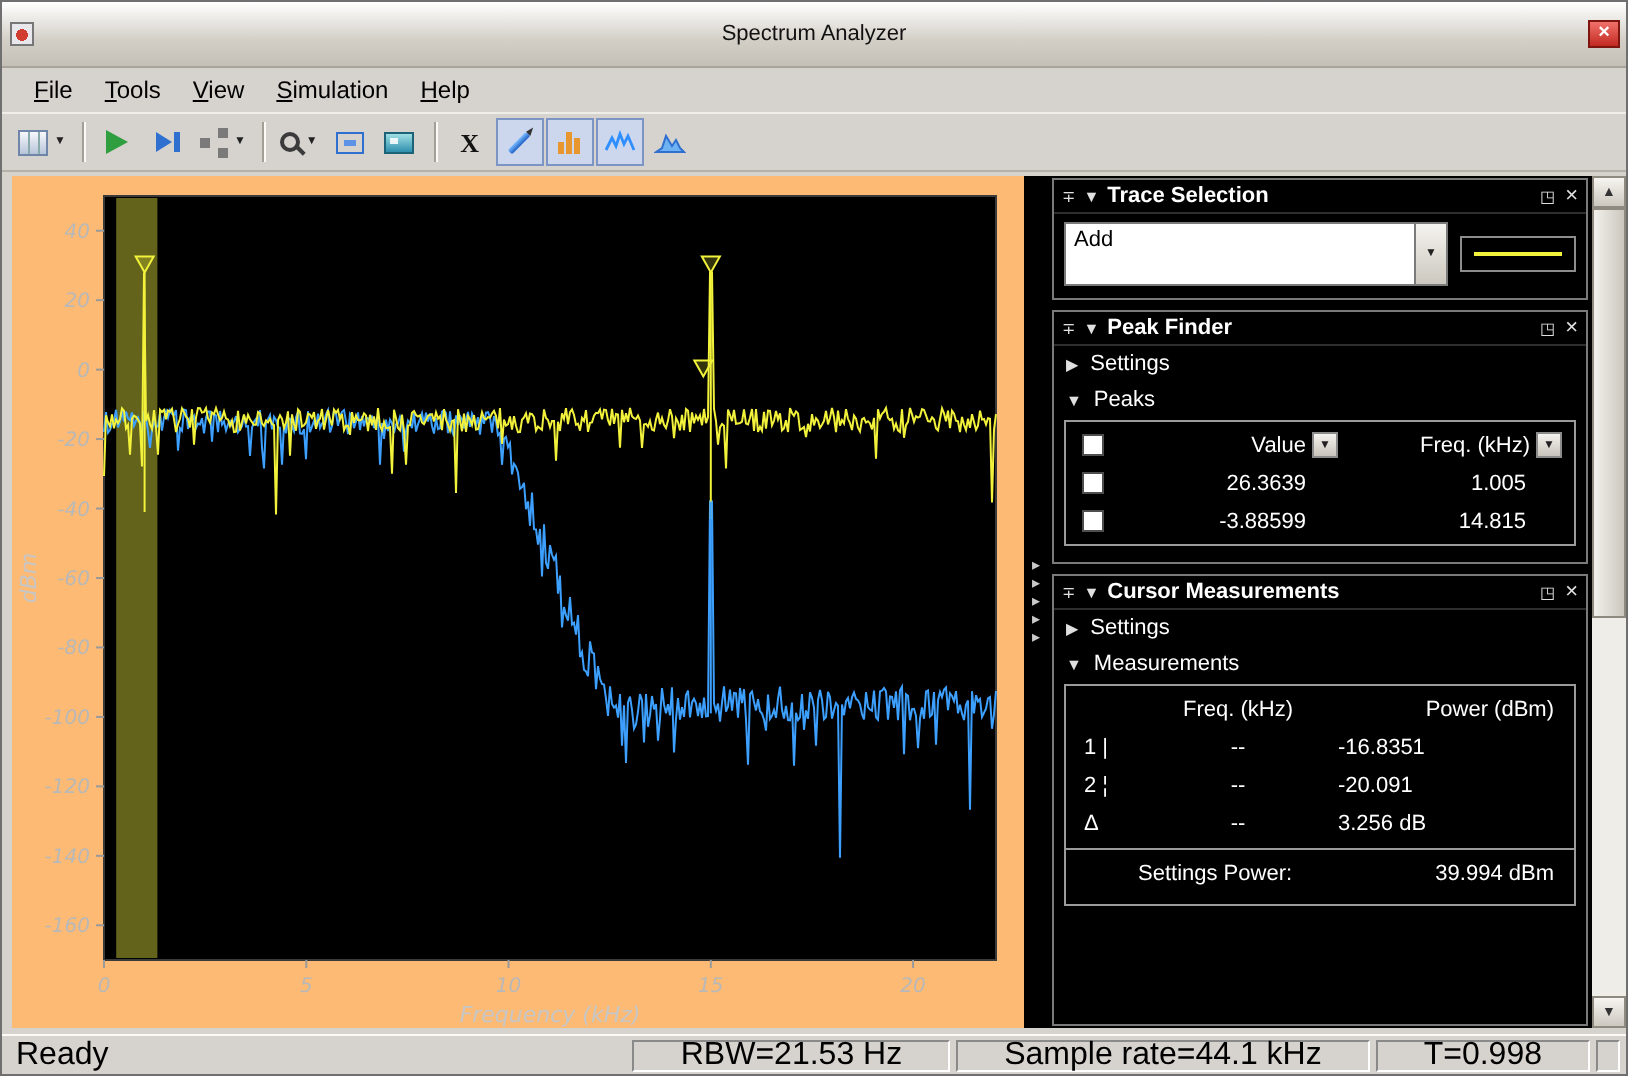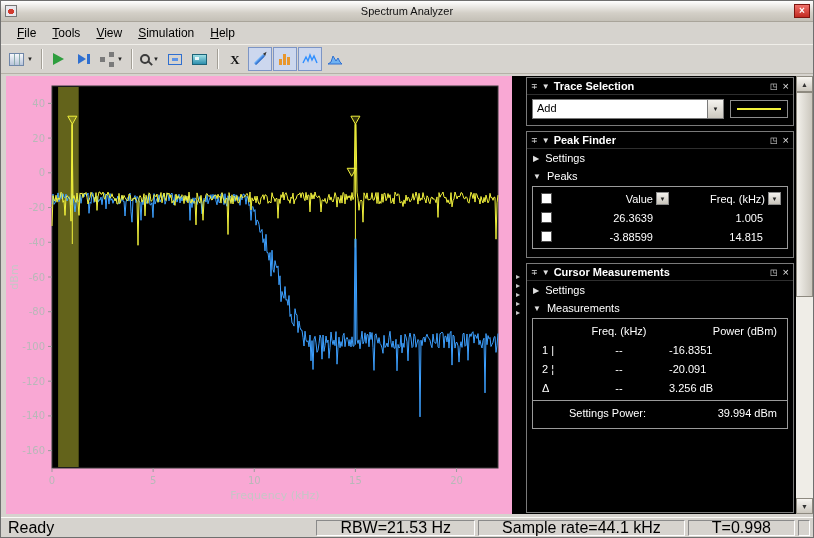--- a/index.html
+++ b/index.html
@@ -1,21 +1,21 @@
 <!DOCTYPE html>
 <html><head>
 <meta charset="utf-8">
 <style>
   * { margin:0; padding:0; box-sizing:border-box; }
   body { background:#9a9a9a; font-family:"Liberation Sans", sans-serif; }
   .window { width:814px; height:538px; border:1px solid #6f6f6f; background:#d6d3ce;
             display:flex; flex-direction:column; position:relative; }
 
   
-  .titlebar { height:21px; background:linear-gradient(#ffffff,#d3cfc7 60%,#c4c0b7);
+  .titlebar { height:33px; background:linear-gradient(#ffffff,#d3cfc7 60%,#c4c0b7);
               display:flex; align-items:center; position:relative; border-bottom:1px solid #a9a49a; flex:none;}
   .app-icon { width:12px; height:12px; margin-left:4px; z-index:1; border:1px solid #777;
               background:radial-gradient(circle at 50% 55%, #d23b2f 0 3px, #e8e8ec 3px); }
   .win-title { position:absolute; left:0; right:0; text-align:center; font-size:11px; color:#111; }
   .close-btn { margin-left:auto; margin-right:3px; width:16px; height:14px; z-index:1;
                background:linear-gradient(#f0716a,#c22a21); border:1px solid #7e150f;
                color:#fff; font-size:10px; font-weight:bold; line-height:12px; text-align:center; cursor:default; }
 
   
   .menubar { height:22px; display:flex; align-items:center; padding-left:8px; font-size:12px; flex:none; }
@@ -50,36 +50,36 @@
   .ic-pen { width:13px; height:3px; border-radius:1px; transform:rotate(-45deg);
             background:linear-gradient(#7cbcff,#1d5fc4); position:relative; }
   .ic-pen::after { content:""; position:absolute; right:-4px; top:0; width:0; height:0;
                    border-left:4px solid #333; border-top:1px solid transparent; border-bottom:2px solid transparent; }
   .ic-bars { display:flex; align-items:flex-end; gap:1px; }
   .ic-bars span { width:3px; background:#e8972e; display:block; }
   .ic-bars .b1{height:6px}.ic-bars .b2{height:11px}.ic-bars .b3{height:8px}
 
   
   .content { flex:1; min-height:0; display:flex; padding:2px 0 3px 5px; background:#d6d3ce; }
-  .plot-area { flex:1; background:#f9a8d4; overflow:hidden; }
+  .plot-area { flex:1; background:#fdba74; overflow:hidden;font-style:italic; }
   .plot-area svg { display:block; }
   .splitter { width:12px; background:#000; display:flex; flex-direction:column; justify-content:center;
               align-items:center; gap:1px; color:#c9c9c9; font-size:8px; line-height:8px; }
 
   
   .panels { width:272px; background:#000; display:flex; flex-direction:column; gap:5px; padding:1px 2px; overflow:hidden; }
   .panel { border:1px solid #7a7a7a; background:#000; display:flex; flex-direction:column; }
   .panel.grow { flex:1; min-height:0; }
   .panel-header { display:flex; align-items:center; height:17px; padding:0 4px; gap:4px;
                   color:#fff; font-size:11px; font-weight:bold; border-bottom:1px solid #2e2e2e; flex:none;}
   .ph-icon { font-size:8px; font-weight:normal; color:#e0e0e0; }
   .ph-close { font-size:11px; line-height:11px; }
   .ph-right { margin-left:auto; display:flex; gap:5px; align-items:center; }
   .ts-body { display:flex; align-items:center; gap:6px; padding:4px 5px 6px; }
-  .combo { flex:1; display:flex; height:20px; }
+  .combo { flex:1; display:flex; height:32px; }
   .combo-value { flex:1; background:#fff; border:1px solid #7a7a7a; border-right:none;
                  font-size:11px; line-height:16px; padding-left:4px; color:#000; }
   .combo-btn { width:17px; background:linear-gradient(#f5f3ef,#ccc8bf); border:1px solid #7a7a7a;
                display:flex; align-items:center; justify-content:center; font-size:6px; color:#222; }
   .swatch { width:58px; height:18px; border:1px solid #8d8d8d; display:flex; align-items:center; justify-content:center; }
   .swatch-line { width:44px; height:2px; }
 
   .section-row { display:flex; align-items:center; gap:6px; padding:3px 6px; color:#fff; font-size:11px; flex:none;}
   .sec-arrow { font-size:8px; color:#e0e0e0; }
 

